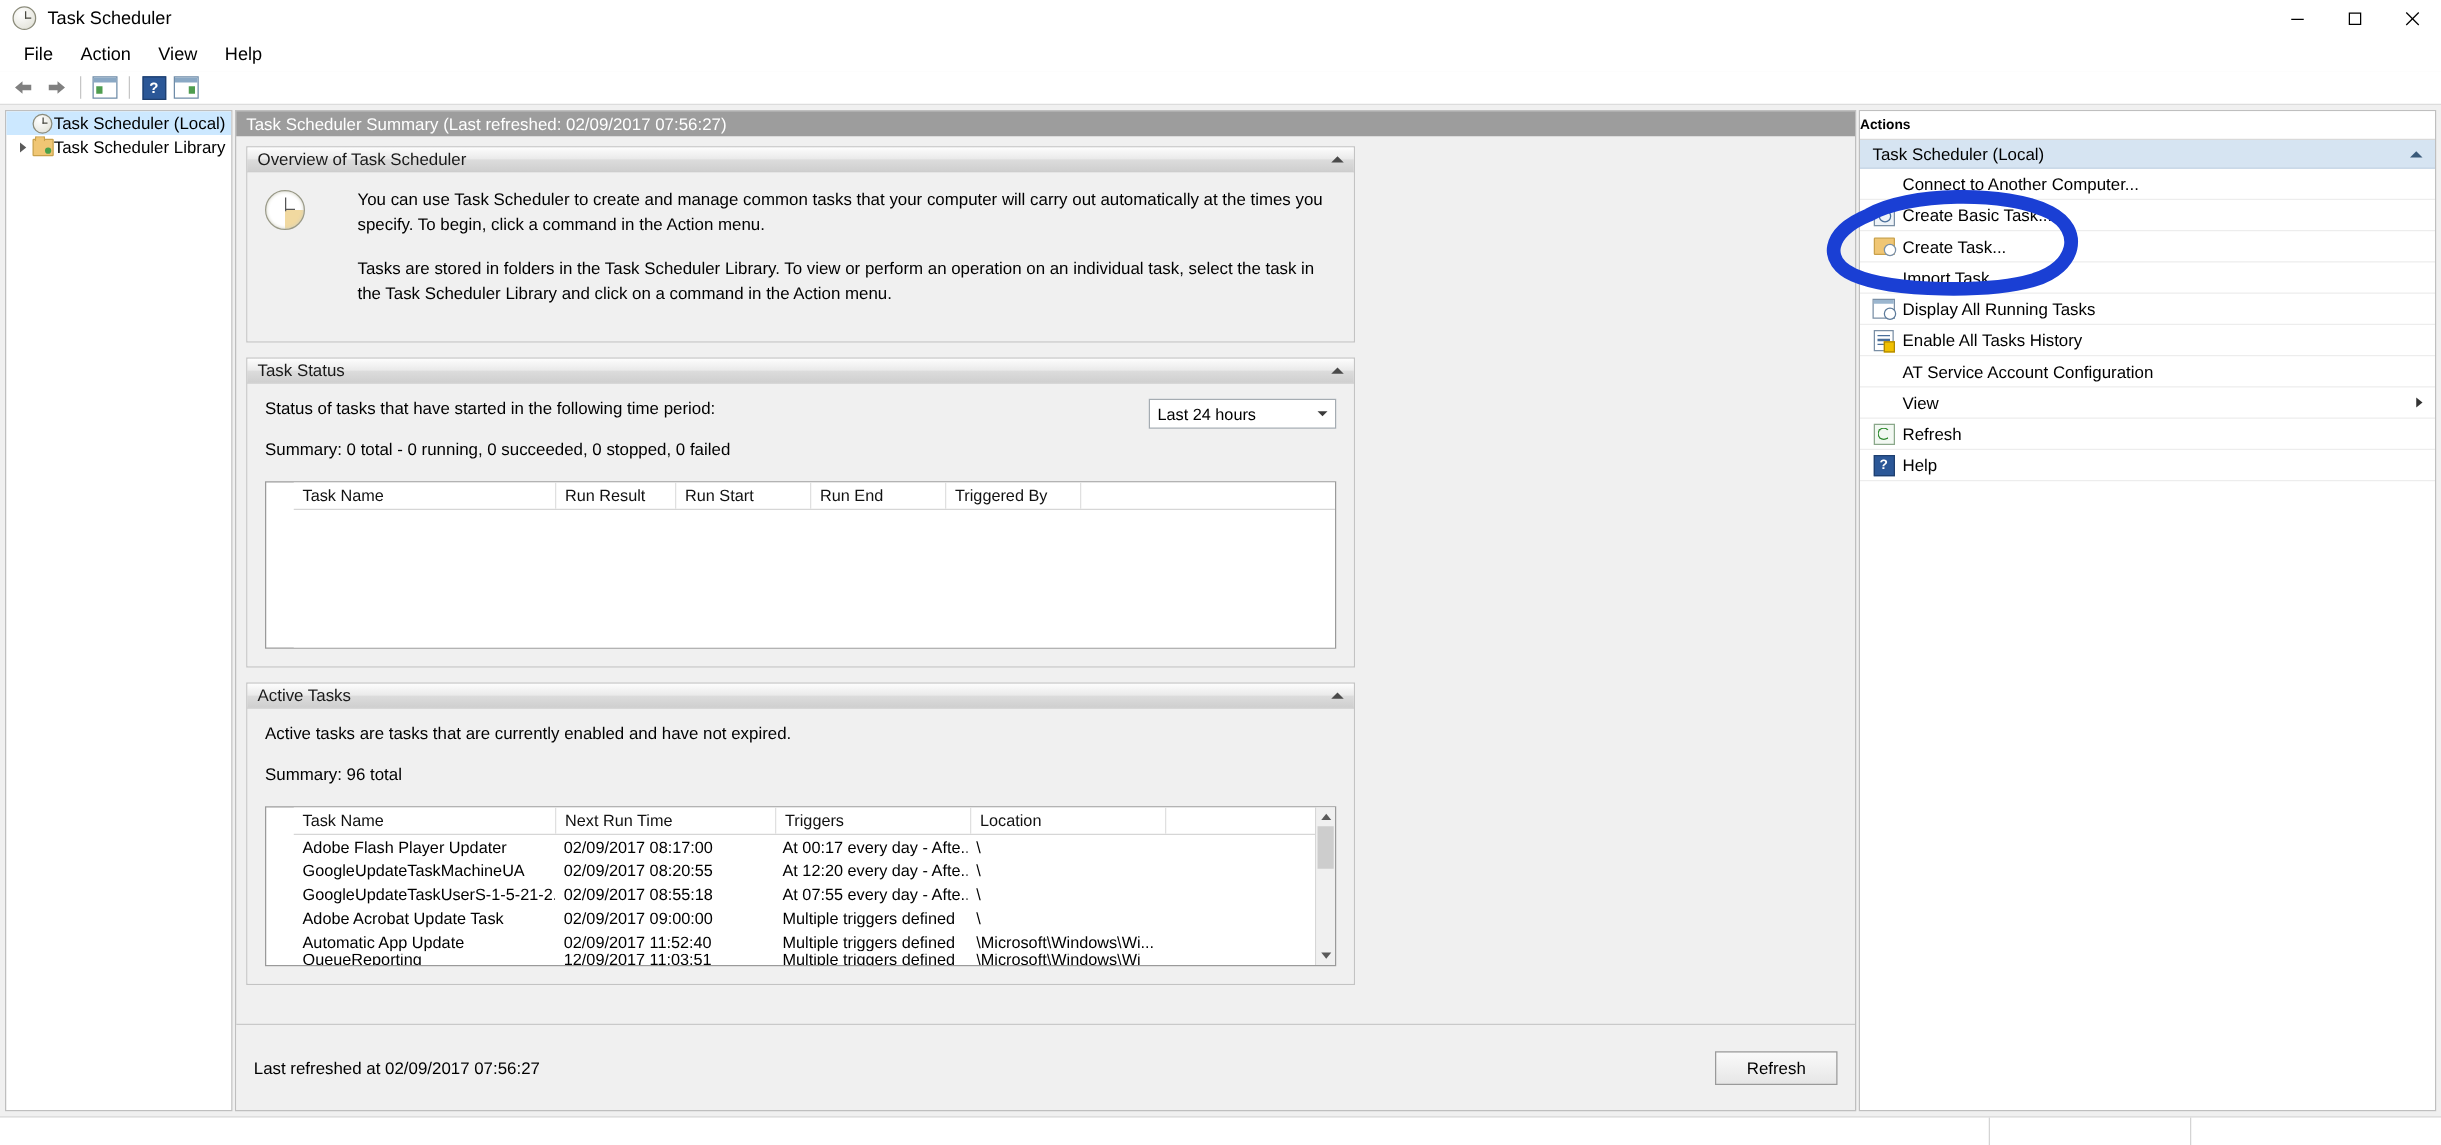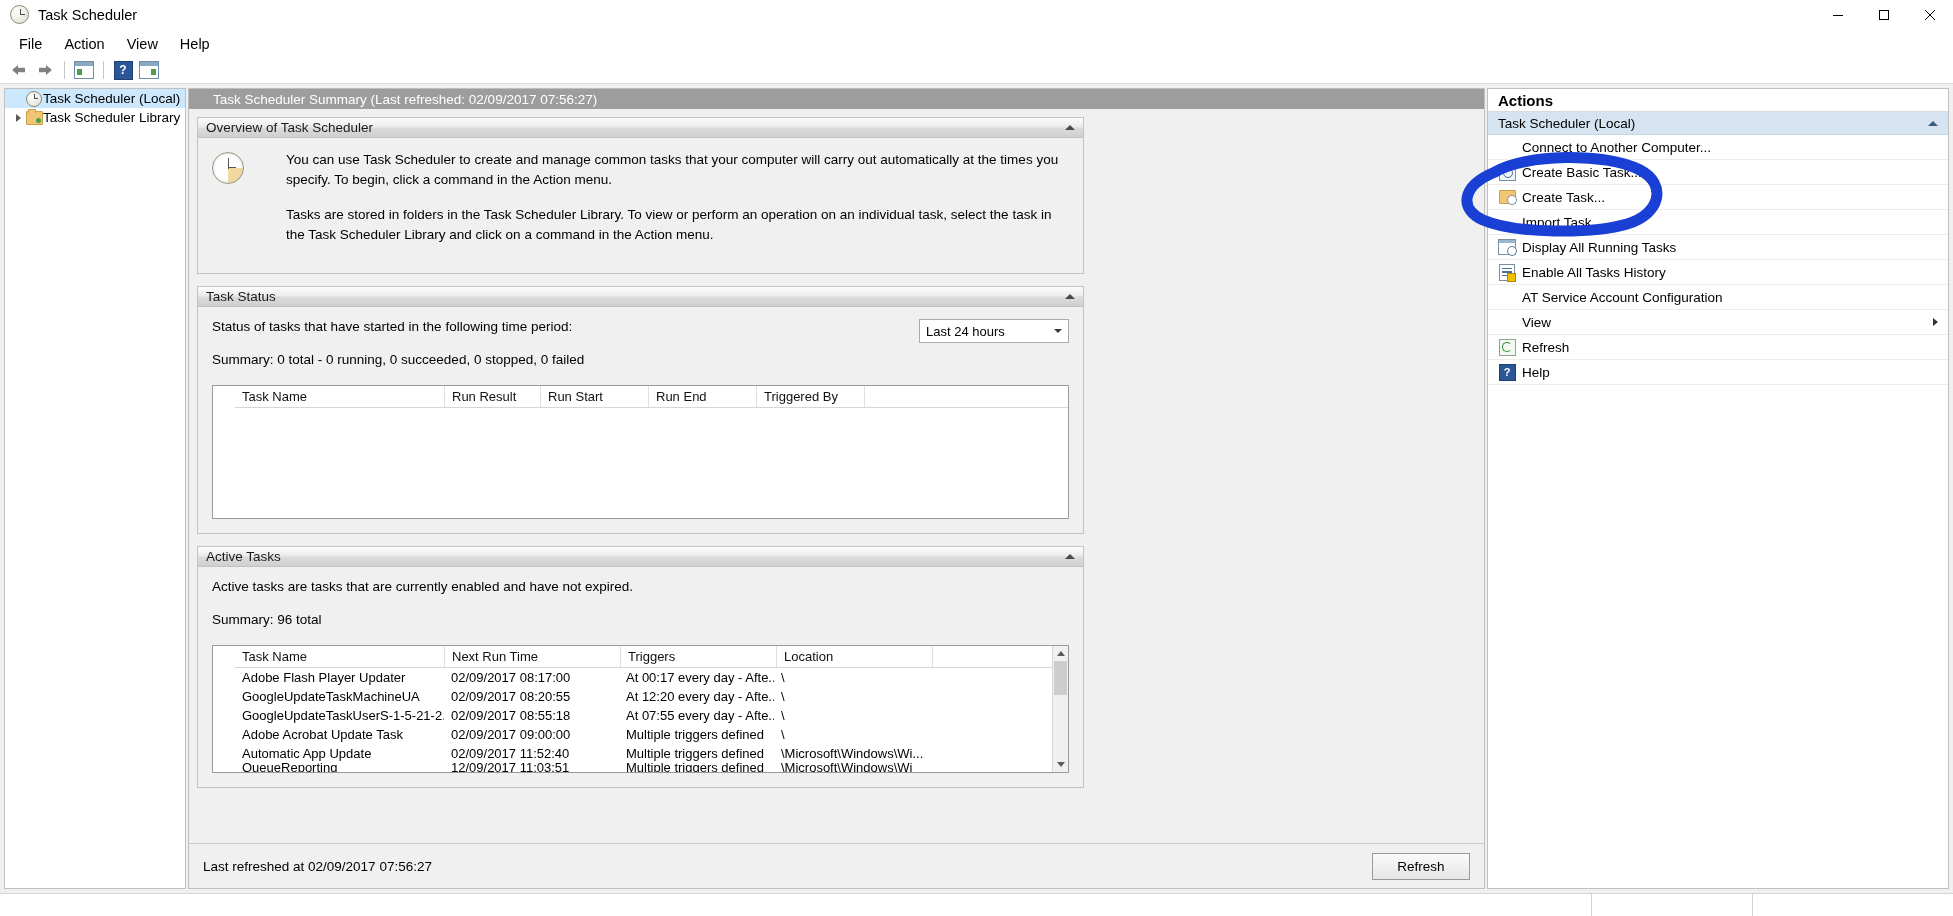--- a/index.html
+++ b/index.html
@@ -50,21 +50,21 @@
   .ti{width:18px;flex:0 0 18px;display:flex;align-items:center;justify-content:center;}
   .clock-sm{width:14px;height:14px;border-radius:50%;border:1.2px solid #8b8b7a;background:radial-gradient(circle at 35% 30%,#fff 0%,#e8e8e0 70%,#cfcfc3 100%);position:relative;}
   .clock-sm:before{content:"";position:absolute;left:50%;top:2px;width:1px;height:5px;background:#4a4a42;}
   .clock-sm:after{content:"";position:absolute;left:50%;top:6px;width:4px;height:1px;background:#4a4a42;}
   .folder-sm{width:15px;height:12px;background:#f0c674;border:1px solid #c9a14a;border-radius:1px;position:relative;}
   .folder-sm:before{content:"";position:absolute;left:1px;top:-3px;width:6px;height:3px;background:#f0c674;border:1px solid #c9a14a;border-bottom:none;border-radius:1px 1px 0 0;}
   .folder-sm:after{content:"";position:absolute;right:1px;bottom:1px;width:5px;height:5px;border-radius:50%;background:#4aa04a;}
 
   
   .center{flex:1 1 auto;min-width:0;margin:4px 0 4px 2px;display:flex;flex-direction:column;border:1px solid #bfbfbf;background:#f0f0f0;}
-  .pane-head{height:20px;background:#9d9d9d;color:#ffffff;display:flex;align-items:center;padding-left:24px;font-size:13.5px;flex:0 0 20px;}
+  .pane-head{height:20px;background:#9d9d9d;color:#ffffff;display:flex;align-items:center;padding-left:8px;font-size:13.5px;flex:0 0 20px;}
   .center-scroll{flex:1 1 auto;overflow:hidden;padding:8px 0 0 8px;}
   .card{width:885px;background:#f0f0f0;margin-bottom:12px;border:1px solid #c3c3c3;}
   .card-head{height:19px;background:linear-gradient(to bottom,#fdfdfd 0%,#eaeaea 48%,#dcdcdc 52%,#cfcfcf 100%);
              border-bottom:1px solid #c3c3c3;display:flex;align-items:center;padding-left:8px;font-size:13.5px;color:#1a1a1a;}
   .card-head .collapse{margin-left:auto;margin-right:8px;width:0;height:0;border-left:5px solid transparent;border-right:5px solid transparent;border-bottom:5px solid #4a4a4a;}
   .card-body{background:#f0f0f0;padding:12px 14px 14px 14px;}
   .ov-row{display:flex;align-items:flex-start;gap:40px;}
   .ov-icon{width:34px;flex:0 0 34px;padding-top:2px;}
   .clock-lg{width:30px;height:30px;border-radius:50%;border:1.6px solid #9a9a88;
             background:conic-gradient(from 0deg,#fff 0deg 90deg,#f1d9a0 90deg 180deg,#fff 180deg 360deg);position:relative;box-shadow:inset 0 0 3px #cfcfc0;}
@@ -91,28 +91,28 @@
   .grid-empty{height:110px;background:#ffffff;}
 
   .vscroll{width:15px;flex:0 0 15px;background:#f0f0f0;border-left:1px solid #d6d6d6;display:flex;flex-direction:column;}
   .vs-btn{height:15px;display:flex;align-items:center;justify-content:center;background:#f0f0f0;}
   .vs-up{width:0;height:0;border-left:4px solid transparent;border-right:4px solid transparent;border-bottom:5px solid #5a5a5a;}
   .vs-dn{width:0;height:0;border-left:4px solid transparent;border-right:4px solid transparent;border-top:5px solid #5a5a5a;}
   .vs-track{flex:1 1 auto;background:#f0f0f0;position:relative;}
   .vs-thumb{position:absolute;left:1px;right:1px;top:0;height:34px;background:#cdcdcd;}
 
   
-  .center-foot{flex:0 0 44px;border-top:1px solid #c9c9c9;background:#f0f0f0;display:flex;align-items:center;padding:0 14px;}
+  .center-foot{flex:0 0 44px;border-top:1px solid #c9c9c9;background:#f0f0f0;display:flex;align-items:center;padding:12px 14px;}
   .foot-text{font-size:13.5px;}
   .refresh-btn{margin-left:auto;width:96px;height:25px;border:1px solid #9a9a9a;background:linear-gradient(to bottom,#fafafa,#e6e6e6);
                display:flex;align-items:center;justify-content:center;font-size:13.5px;}
 
   
   .actions{width:460px;flex:0 0 460px;background:#ffffff;border:1px solid #bfbfbf;margin:4px 4px 4px 2px;display:flex;flex-direction:column;}
-  .act-title{height:22px;background:#ffffff;border-bottom:1px solid #d9d9d9;display:flex;align-items:center;padding-left:10px;font-size:15px;font-weight:bold;}
+  .act-title{height:22px;background:#ffffff;border-bottom:1px solid #d9d9d9;display:flex;align-items:center;font-size:11px;font-weight:bold;}
   .act-group{height:22px;background:#d6e4f2;border-bottom:1px solid #c3d4e4;display:flex;align-items:center;padding-left:10px;font-size:13.5px;}
   .act-group .gcol{margin-left:auto;margin-right:10px;width:0;height:0;border-left:5px solid transparent;border-right:5px solid transparent;border-bottom:5px solid #3a5a7a;}
   .act-item{height:24px;display:flex;align-items:center;font-size:13.5px;border-bottom:1px solid #ededed;padding-left:8px;}
   .act-ico{width:22px;flex:0 0 22px;display:flex;align-items:center;justify-content:center;}
   .act-label{padding-left:4px;}
   .act-sub{margin-left:auto;margin-right:10px;width:0;height:0;border-top:4px solid transparent;border-bottom:4px solid transparent;border-left:5px solid #333;}
   .ico-basic{width:15px;height:15px;border:1px solid #7a8fa5;background:#eef3f8;position:relative;}
   .ico-basic:after{content:"";position:absolute;left:3px;top:3px;width:8px;height:8px;border-radius:50%;border:1.2px solid #4a6f9a;}
   .ico-task{width:15px;height:12px;background:#f0c674;border:1px solid #c9a14a;position:relative;border-radius:1px;}
   .ico-task:after{content:"";position:absolute;right:-2px;bottom:-2px;width:8px;height:8px;border-radius:50%;border:1.2px solid #7a8fa5;background:#fff;}

